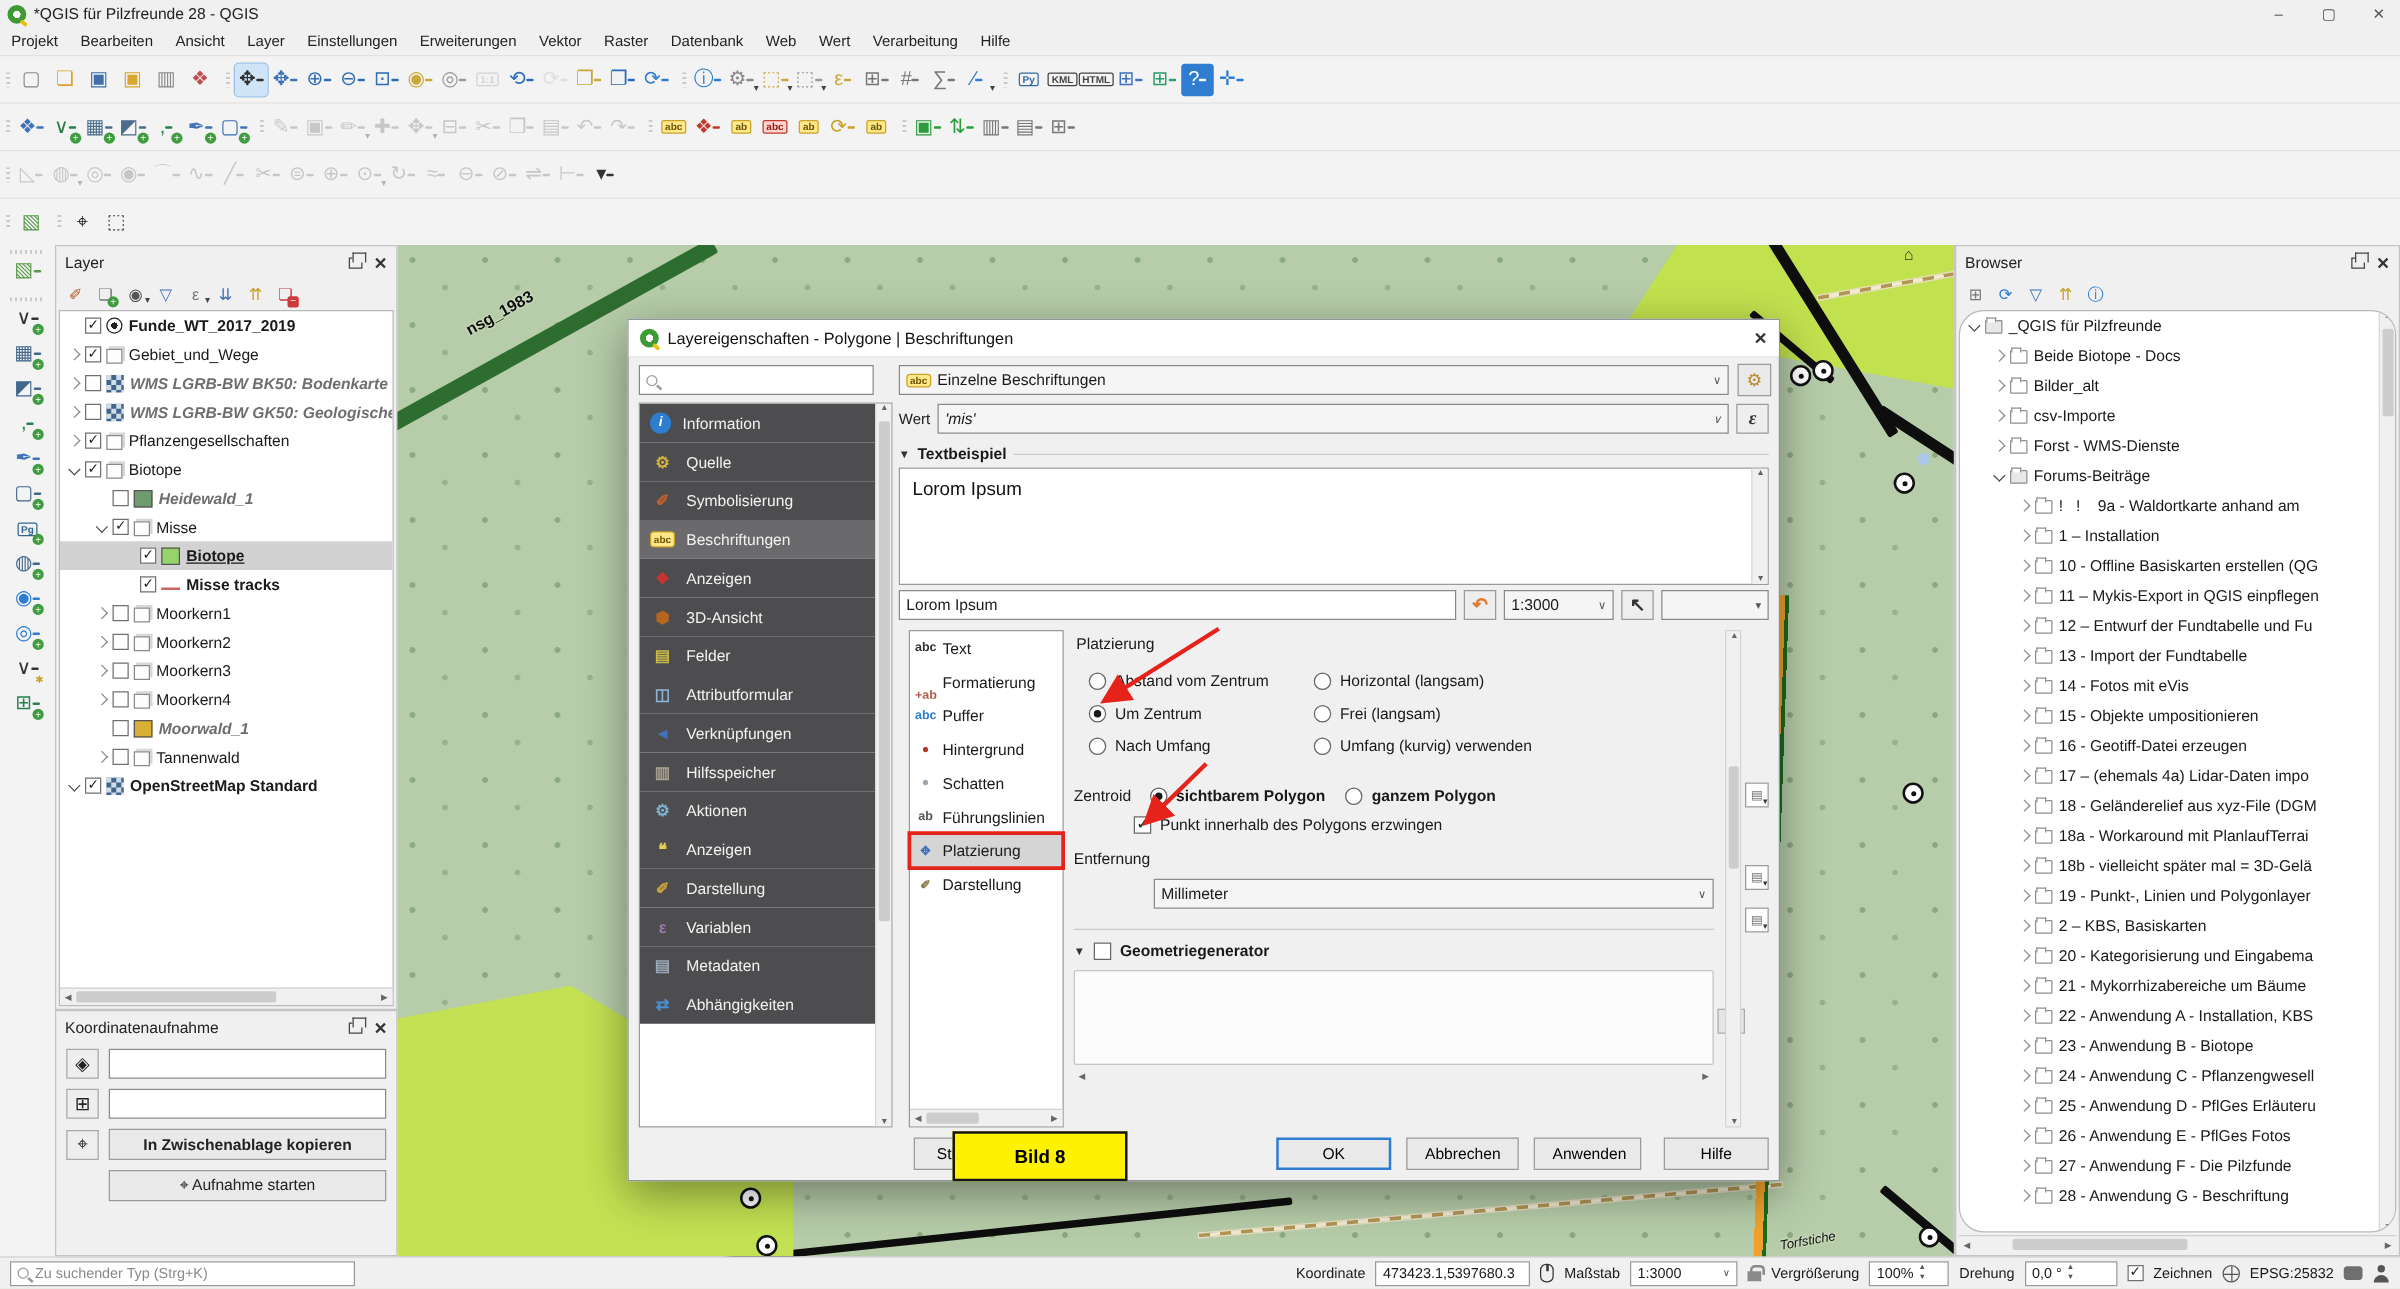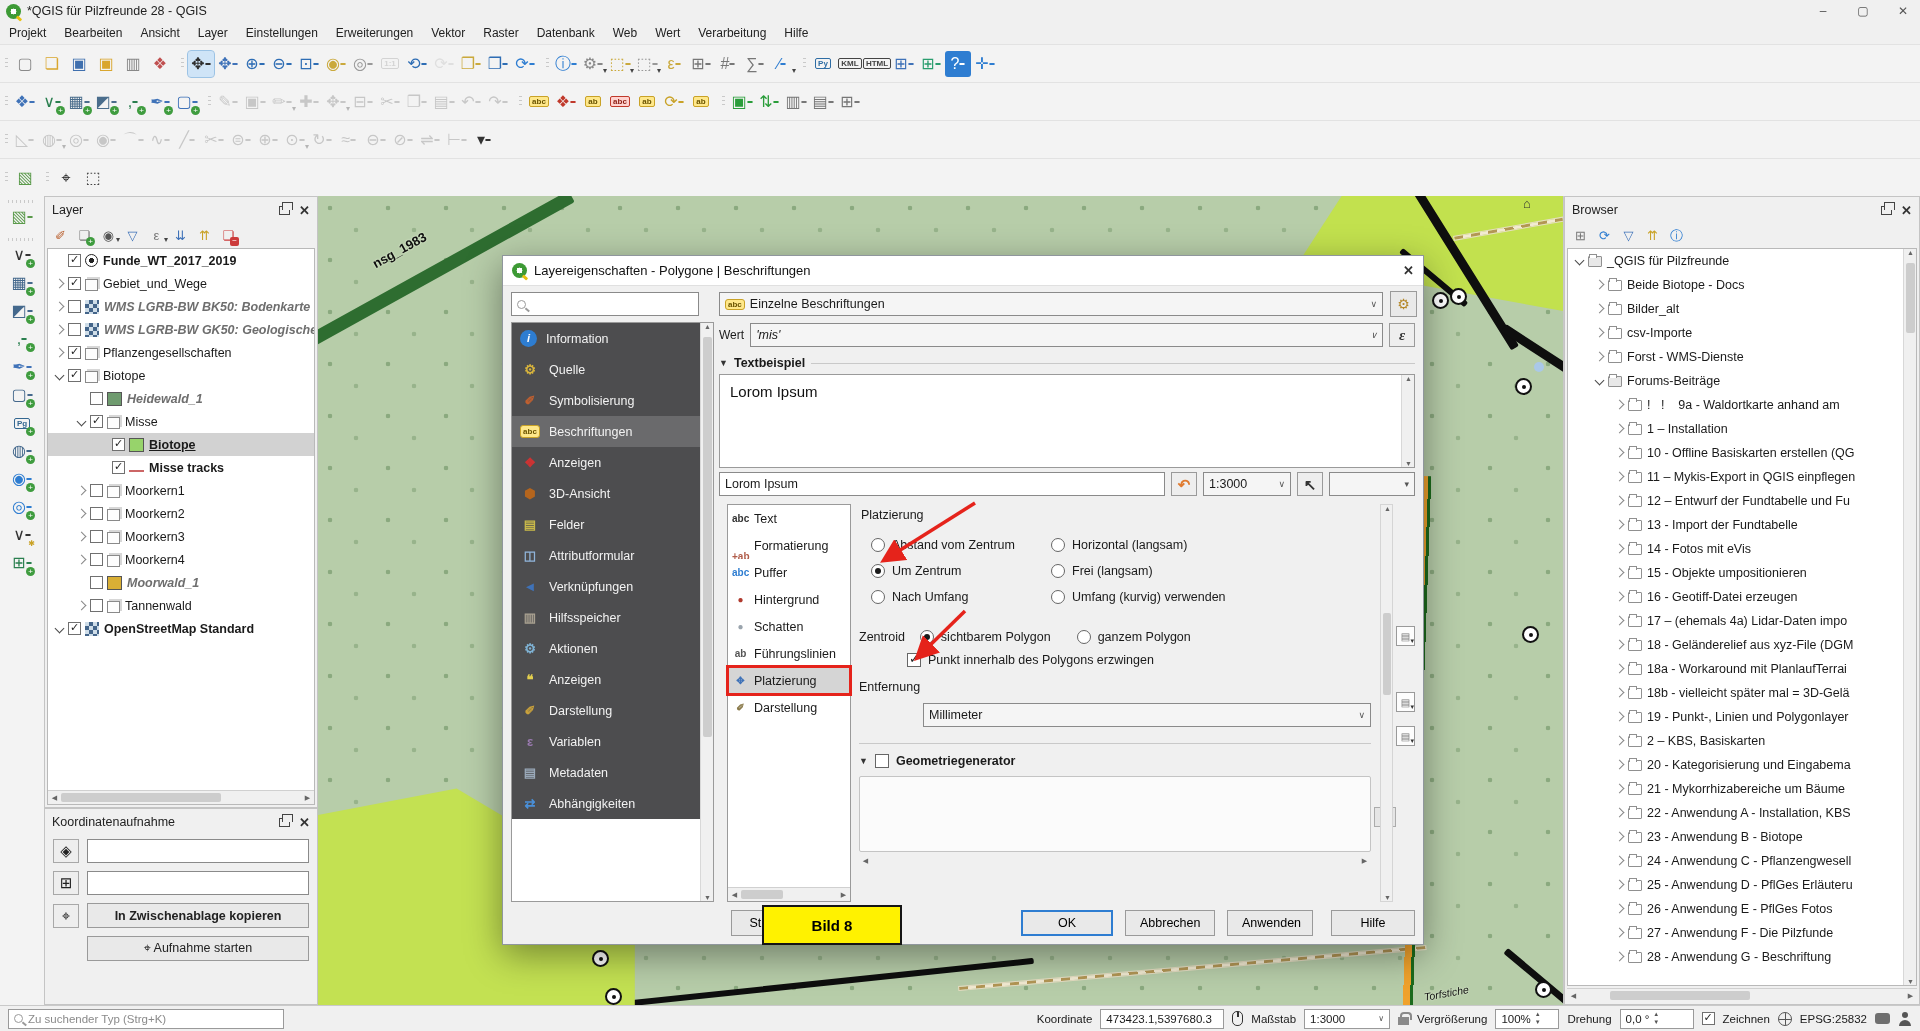--- a/index.html
+++ b/index.html
@@ -895,21 +895,21 @@
           <button class="tbi">
             <span class="g" style="color: rgb(63, 114, 184);">▽</span>
           </button>
           <button class="tbi">
             <span class="g" style="color: rgb(201, 162, 39);">⇈</span>
           </button>
           <button class="tbi">
             <span class="g" style="color: rgb(46, 125, 209);">ⓘ</span>
           </button>
         </div>
-      <div class="treebox" style="flex-direction:row;">
+      <div class="treebox" style="flex-direction:row;border-radius:20px;">
         <div style="flex:1; overflow:hidden;">
 
             <div class="trow brow">
               <span class="exp open"></span>
               <span class="lic fop"></span>
               <span class="tl">_QGIS für Pilzfreunde</span>
             </div>
 
             <div class="trow brow ind1">
               <span class="exp closed"></span>
@@ -1373,21 +1373,21 @@
               </label>
 
               <label class="radio">
                 <span class="rb off"></span>
                 <span>Umfang (kurvig) verwenden</span>
               </label>
             </div>
         </div>
         <div class="zrow">
           <span>Zentroid</span>
-          <span style="display:flex; gap:26px; margin-left:8px;">
+          <span style="display:flex; gap:16px; margin-left:8px;font-weight:bold;">
 
               <label class="radio" style="height:auto;">
                 <span class="rb on"></span>
                 <span>sichtbarem Polygon</span>
               </label>
 
               <label class="radio" style="height:auto;">
                 <span class="rb off"></span>
                 <span>ganzem Polygon</span>
               </label>

